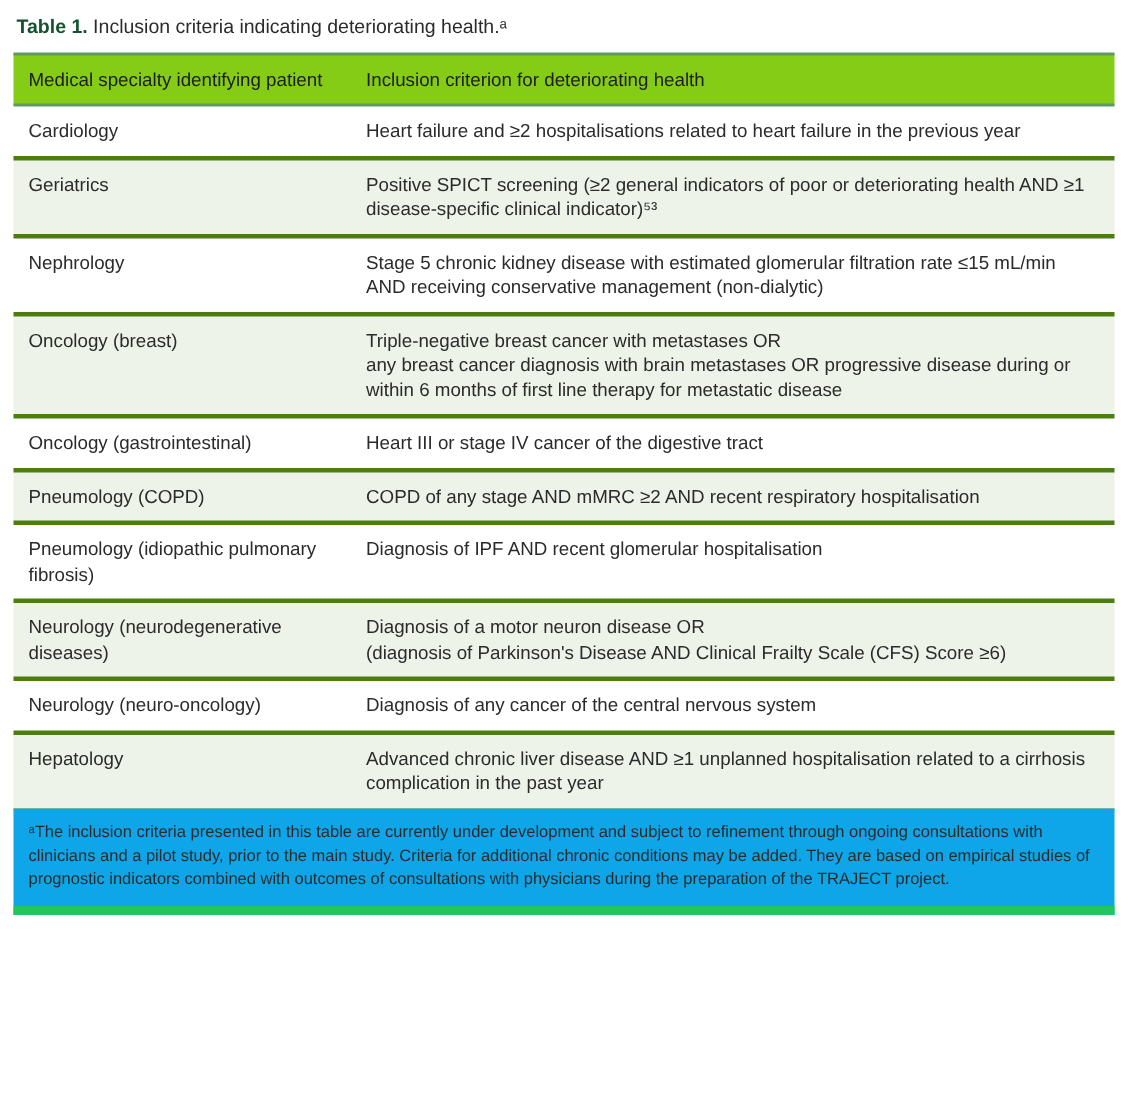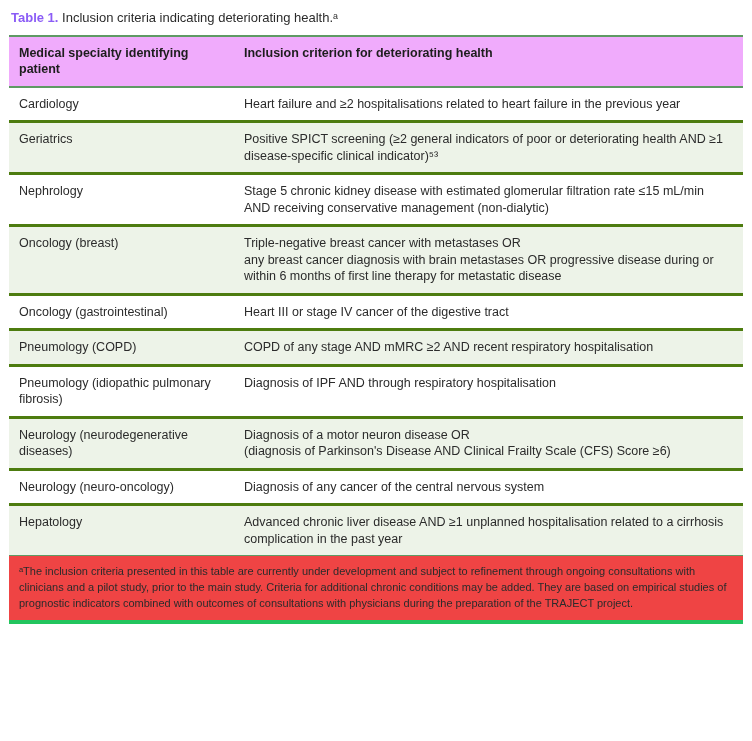--- a/index.html
+++ b/index.html
@@ -13,55 +13,55 @@
     width: 752px;
     box-sizing: border-box;
     padding: 6px 9px 0 9px;
   }
   .table-caption {
     font-size: 13px;
     line-height: 1.3;
     padding: 4px 2px 8px 2px;
   }
   .caption-label {
-    color: #8b5cf6;
+    color: #14532d;
     font-weight: bold;
   }
   table.criteria-table {
     width: 100%;
     border-collapse: collapse;
     border-top: 2px solid #5f9a64;
   }
   table.criteria-table thead th {
-    background: #f0abfc;
+    background: #84cc16;
     text-align: left;
     font-size: 12.5px;
-    font-weight: bold;
+    font-weight: normal;
     color: #1d1d1d;
     padding: 8px 10px;
     vertical-align: top;
     border-bottom: 2px solid #5f9a64;
     line-height: 1.32;
   }
   table.criteria-table thead th.col-specialty { width: 205px; }
   table.criteria-table tbody td {
     font-size: 12.5px;
     line-height: 1.32;
     padding: 8px 10px;
     vertical-align: top;
     border-top: 3px solid #4d7c0f;
     white-space: pre-line;
   }
   table.criteria-table tbody tr:first-child td { border-top: none; }
   table.criteria-table tbody tr:nth-child(even) { background: #edf3e8; }
   table.criteria-table tbody tr:nth-child(odd)  { background: #ffffff; }
   .footnote {
-    background: #ef4444;
+    background: #0ea5e9;
     border-top: 1px solid #5f9a64;
-    border-bottom: 4px solid #22c55e;
+    border-bottom: 6px solid #22c55e;
     font-size: 11px;
     line-height: 1.42;
     padding: 8px 10px 9px 10px;
     color: #2b2b2b;
   }
 </style>
 </head>
 <body>
 
 <div class="page">
@@ -99,21 +99,21 @@
       <tr>
         <td>Oncology (gastrointestinal)</td>
         <td>Heart III or stage IV cancer of the digestive tract</td>
       </tr>
       <tr>
         <td>Pneumology (COPD)</td>
         <td>COPD of any stage AND mMRC ≥2 AND recent respiratory hospitalisation</td>
       </tr>
       <tr>
         <td>Pneumology (idiopathic pulmonary fibrosis)</td>
-        <td>Diagnosis of IPF AND through respiratory hospitalisation</td>
+        <td>Diagnosis of IPF AND recent glomerular hospitalisation</td>
       </tr>
       <tr>
         <td>Neurology (neurodegenerative diseases)</td>
         <td>Diagnosis of a motor neuron disease OR
 (diagnosis of Parkinson's Disease AND Clinical Frailty Scale (CFS) Score ≥6)</td>
       </tr>
       <tr>
         <td>Neurology (neuro-oncology)</td>
         <td>Diagnosis of any cancer of the central nervous system</td>
       </tr>

